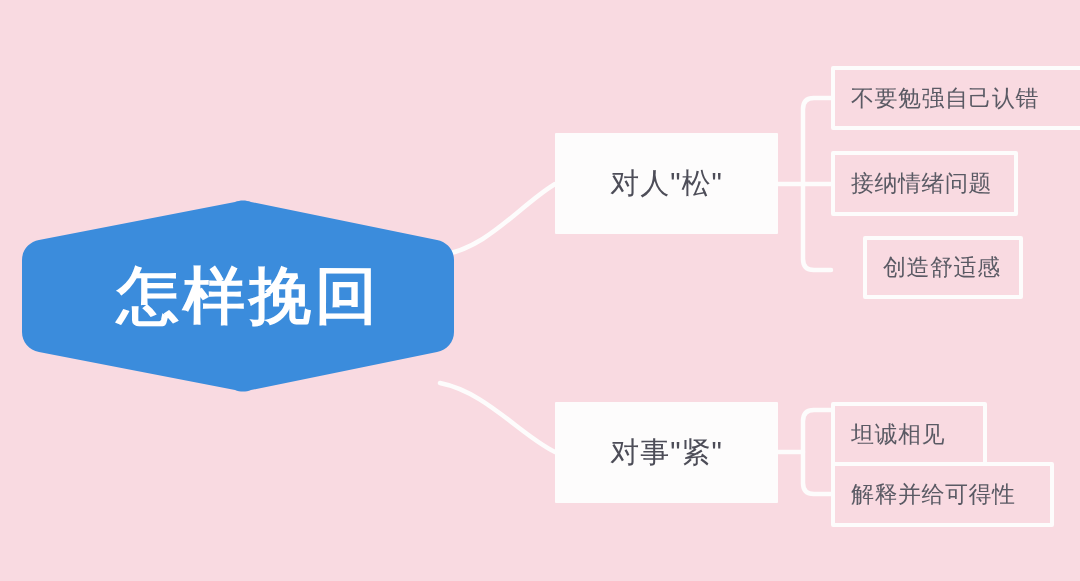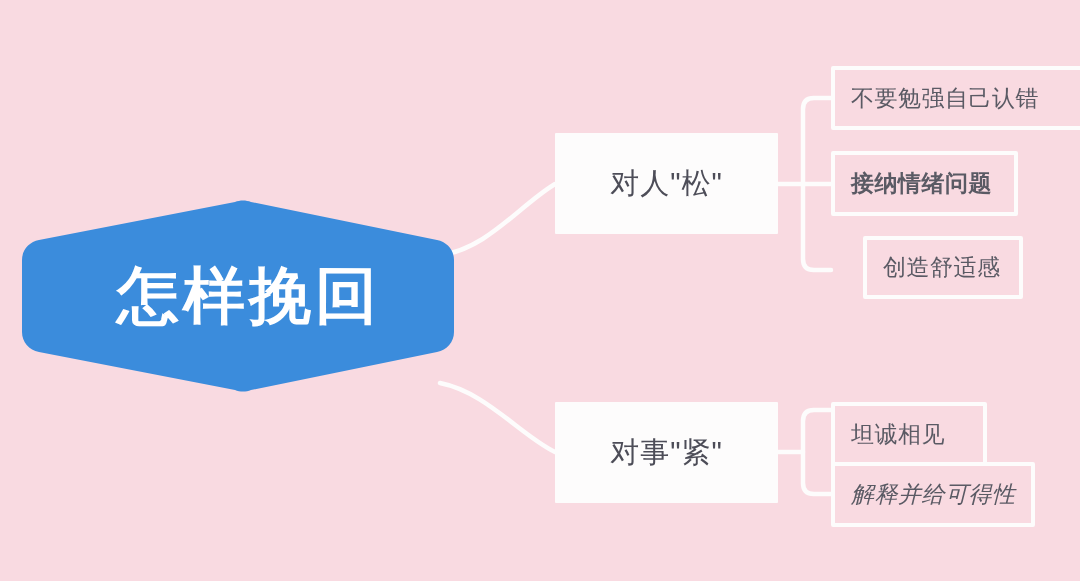--- a/index.html
+++ b/index.html
@@ -94,24 +94,24 @@
     display: flex;
     align-items: center;
     color: #5a5a64;
     font-size: 23px;
     letter-spacing: 0.5px;
     padding-left: 16px;
     box-sizing: border-box;
     border-radius: 2px;
   }
   .leaf-1 { left: 831px; top: 66px;  width: 288px; height: 64px; }
-  .leaf-2 { left: 831px; top: 151px; width: 187px; height: 65px; font-weight: bold; }
+  .leaf-2 { left: 831px; top: 151px; width: 187px; height: 65px; }
   .leaf-3 { left: 831px; top: 236px; width: 160px; height: 63px; margin-left: 32px; }
   .leaf-4 { left: 831px; top: 378px; width: 156px; height: 64px; margin-top: 24px; }
-  .leaf-5 { left: 831px; top: 462px; width: 204px; height: 65px; font-style: italic; }
+  .leaf-5 { left: 831px; top: 462px; width: 223px; height: 65px; }
 </style>
 </head>
 <body>
 
 <div id="mindmap-canvas">
 
   <svg id="connector-layer" viewBox="0 0 1080 581" xmlns="http://www.w3.org/2000/svg">
 
     <path d="M 440 255 C 486 250 520 205 555 184" fill="none" stroke="#fdfcfc" stroke-width="4.5" stroke-linecap="round"></path>
 

